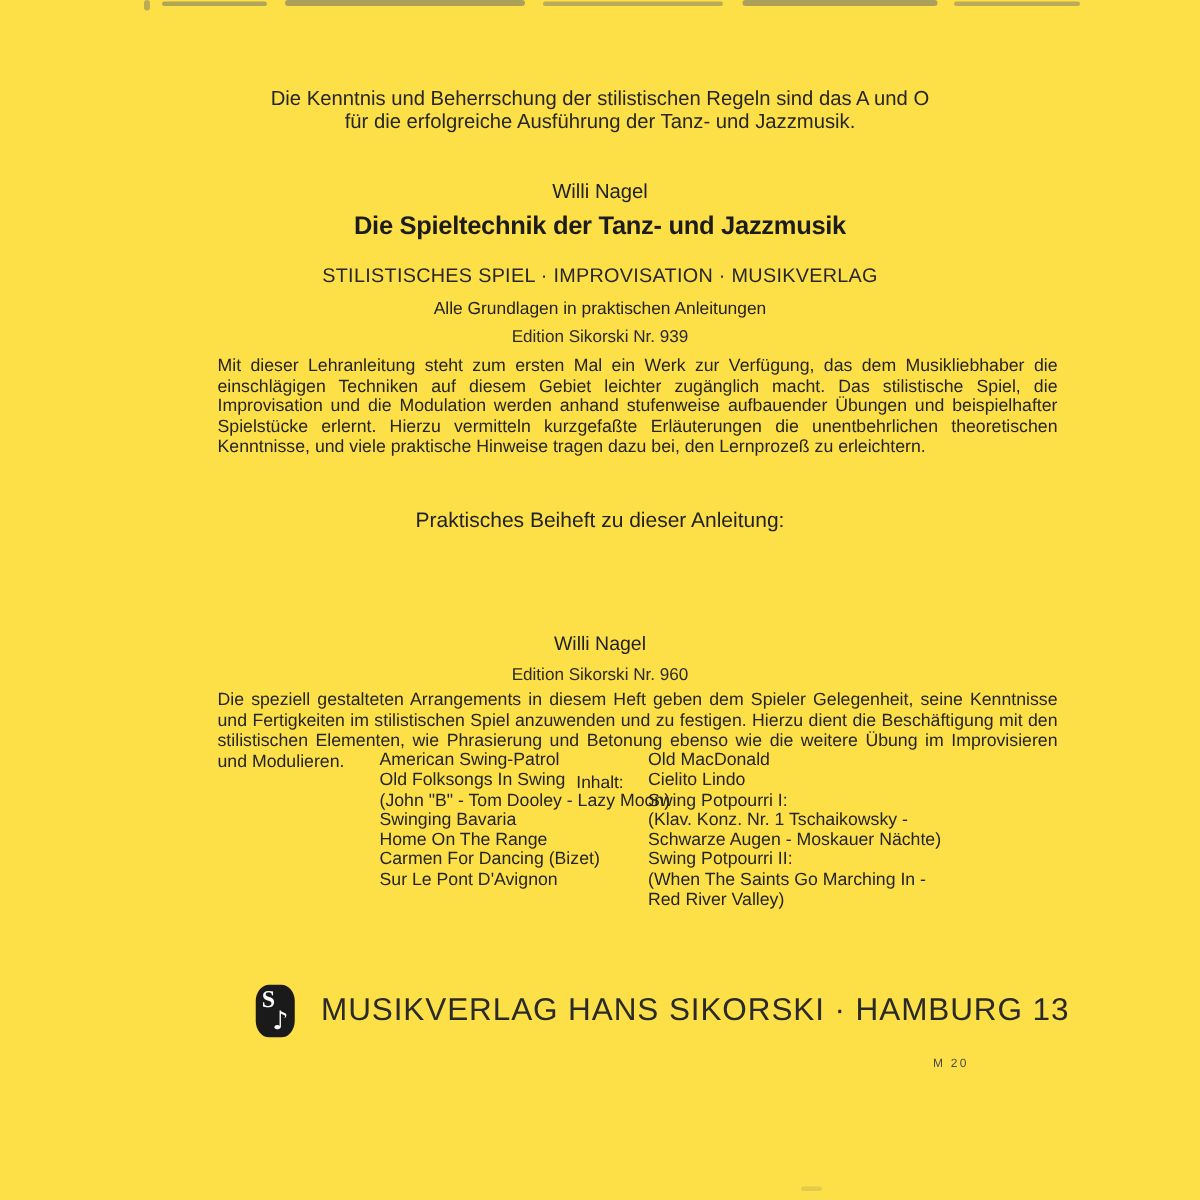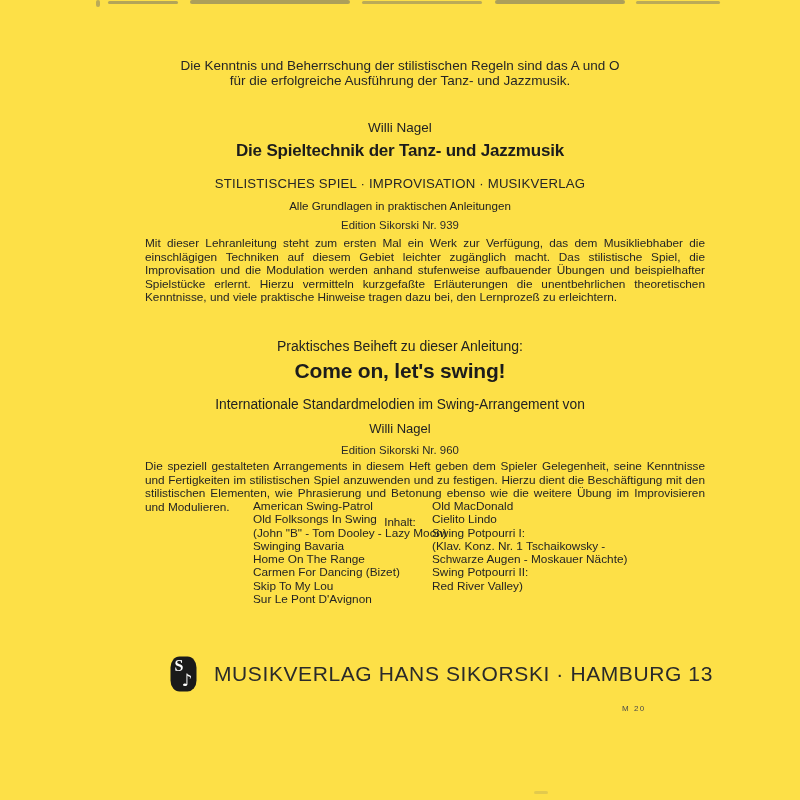--- a/index.html
+++ b/index.html
@@ -69,44 +69,42 @@
   </div>
 
   <div class="centered author-1">Willi Nagel</div>
   <div class="centered main-title">Die Spieltechnik der Tanz- und Jazzmusik</div>
   <div class="centered subtitle">STILISTISCHES SPIEL · IMPROVISATION · MUSIKVERLAG</div>
   <div class="centered tagline">Alle Grundlagen in praktischen Anleitungen</div>
   <div class="centered edition edition-1">Edition Sikorski Nr. 939</div>
   <div class="paragraph para-1">Mit dieser Lehranleitung steht zum ersten Mal ein Werk zur Verfügung, das dem Musikliebhaber die einschlägigen Techniken auf diesem Gebiet leichter zugänglich macht.  Das stilistische Spiel, die Improvisation und die Modulation werden anhand stufenweise aufbauender Übungen und beispielhafter Spielstücke erlernt. Hierzu vermitteln kurzgefaßte Erläuterungen die unentbehrlichen theoretischen Kenntnisse, und viele praktische Hinweise tragen dazu bei, den Lernprozeß zu erleichtern.</div>
 
   <div class="centered supp-intro">Praktisches Beiheft zu dieser Anleitung:</div>
-  <div class="centered supp-title">Come on, let's swing!</div>
-  <div class="centered supp-subtitle">Internationale Standardmelodien im Swing-Arrangement von</div>
   <div class="centered author-2">Willi Nagel</div>
   <div class="centered edition edition-2">Edition Sikorski Nr. 960</div>
   <div class="paragraph para-2">Die speziell gestalteten Arrangements in diesem Heft geben dem Spieler Gelegenheit, seine Kenntnisse und Fertigkeiten im stilistischen Spiel anzuwenden und zu festigen. Hierzu dient die Beschäftigung mit den stilistischen Elementen, wie Phrasierung und Betonung ebenso wie die weitere Übung im Improvisieren und Modulieren.</div>
 
   <div class="centered contents-label">Inhalt:</div>
   <div class="song-col col-left">
       <div class="song-line">American Swing-Patrol</div>
       <div class="song-line">Old Folksongs In Swing</div>
       <div class="song-line">(John "B" - Tom Dooley - Lazy Moon)</div>
       <div class="song-line">Swinging Bavaria</div>
       <div class="song-line">Home On The Range</div>
       <div class="song-line">Carmen For Dancing (Bizet)</div>
-      <div class="song-line">Skip To My Lou</div>
       <div class="song-line">Sur Le Pont D'Avignon</div>
     </div>
   <div class="song-col col-right">
       <div class="song-line">Old MacDonald</div>
       <div class="song-line">Cielito Lindo</div>
       <div class="song-line">Swing Potpourri I:</div>
       <div class="song-line">(Klav. Konz. Nr. 1 Tschaikowsky -</div>
       <div class="song-line">Schwarze Augen - Moskauer Nächte)</div>
       <div class="song-line">Swing Potpourri II:</div>
+      <div class="song-line">(When The Saints Go Marching In -</div>
       <div class="song-line">Red River Valley)</div>
     </div>
 
   <div class="publisher-row">
     <svg class="logo" viewBox="0 0 27 36" xmlns="http://www.w3.org/2000/svg">
       <rect x="0.5" y="0.5" width="26" height="35" rx="9" ry="11" fill="#1a1a1a"></rect>
       <text x="9" y="15" font-family="Liberation Serif, serif" font-size="16" font-weight="bold" fill="#ffffff" text-anchor="middle">S</text>
       <text x="17" y="30" font-family="DejaVu Sans, sans-serif" font-size="17" fill="#ffffff" text-anchor="middle">♪</text>
     </svg>
     <div class="publisher-name">MUSIKVERLAG HANS SIKORSKI  ·  HAMBURG 13</div>

